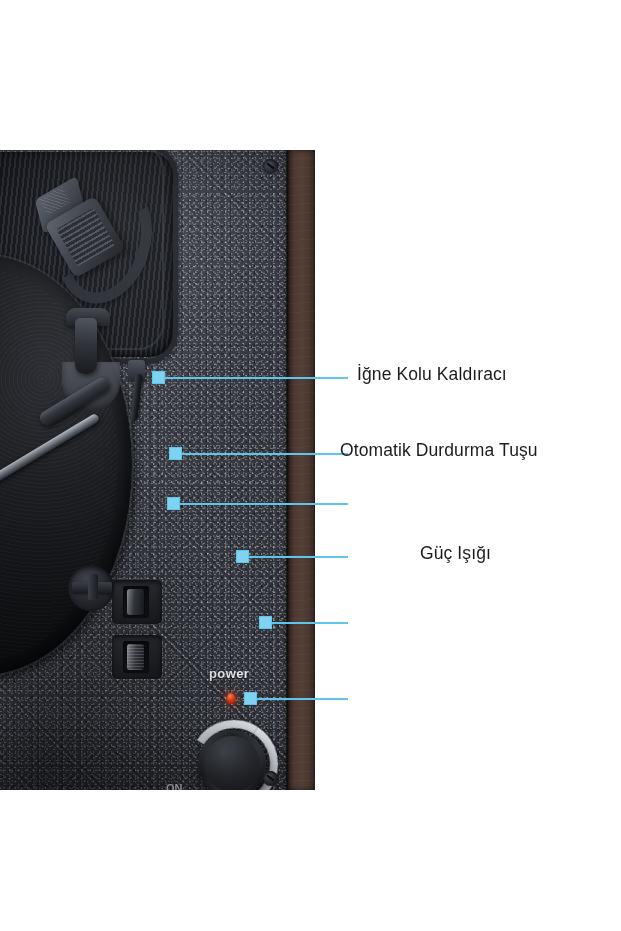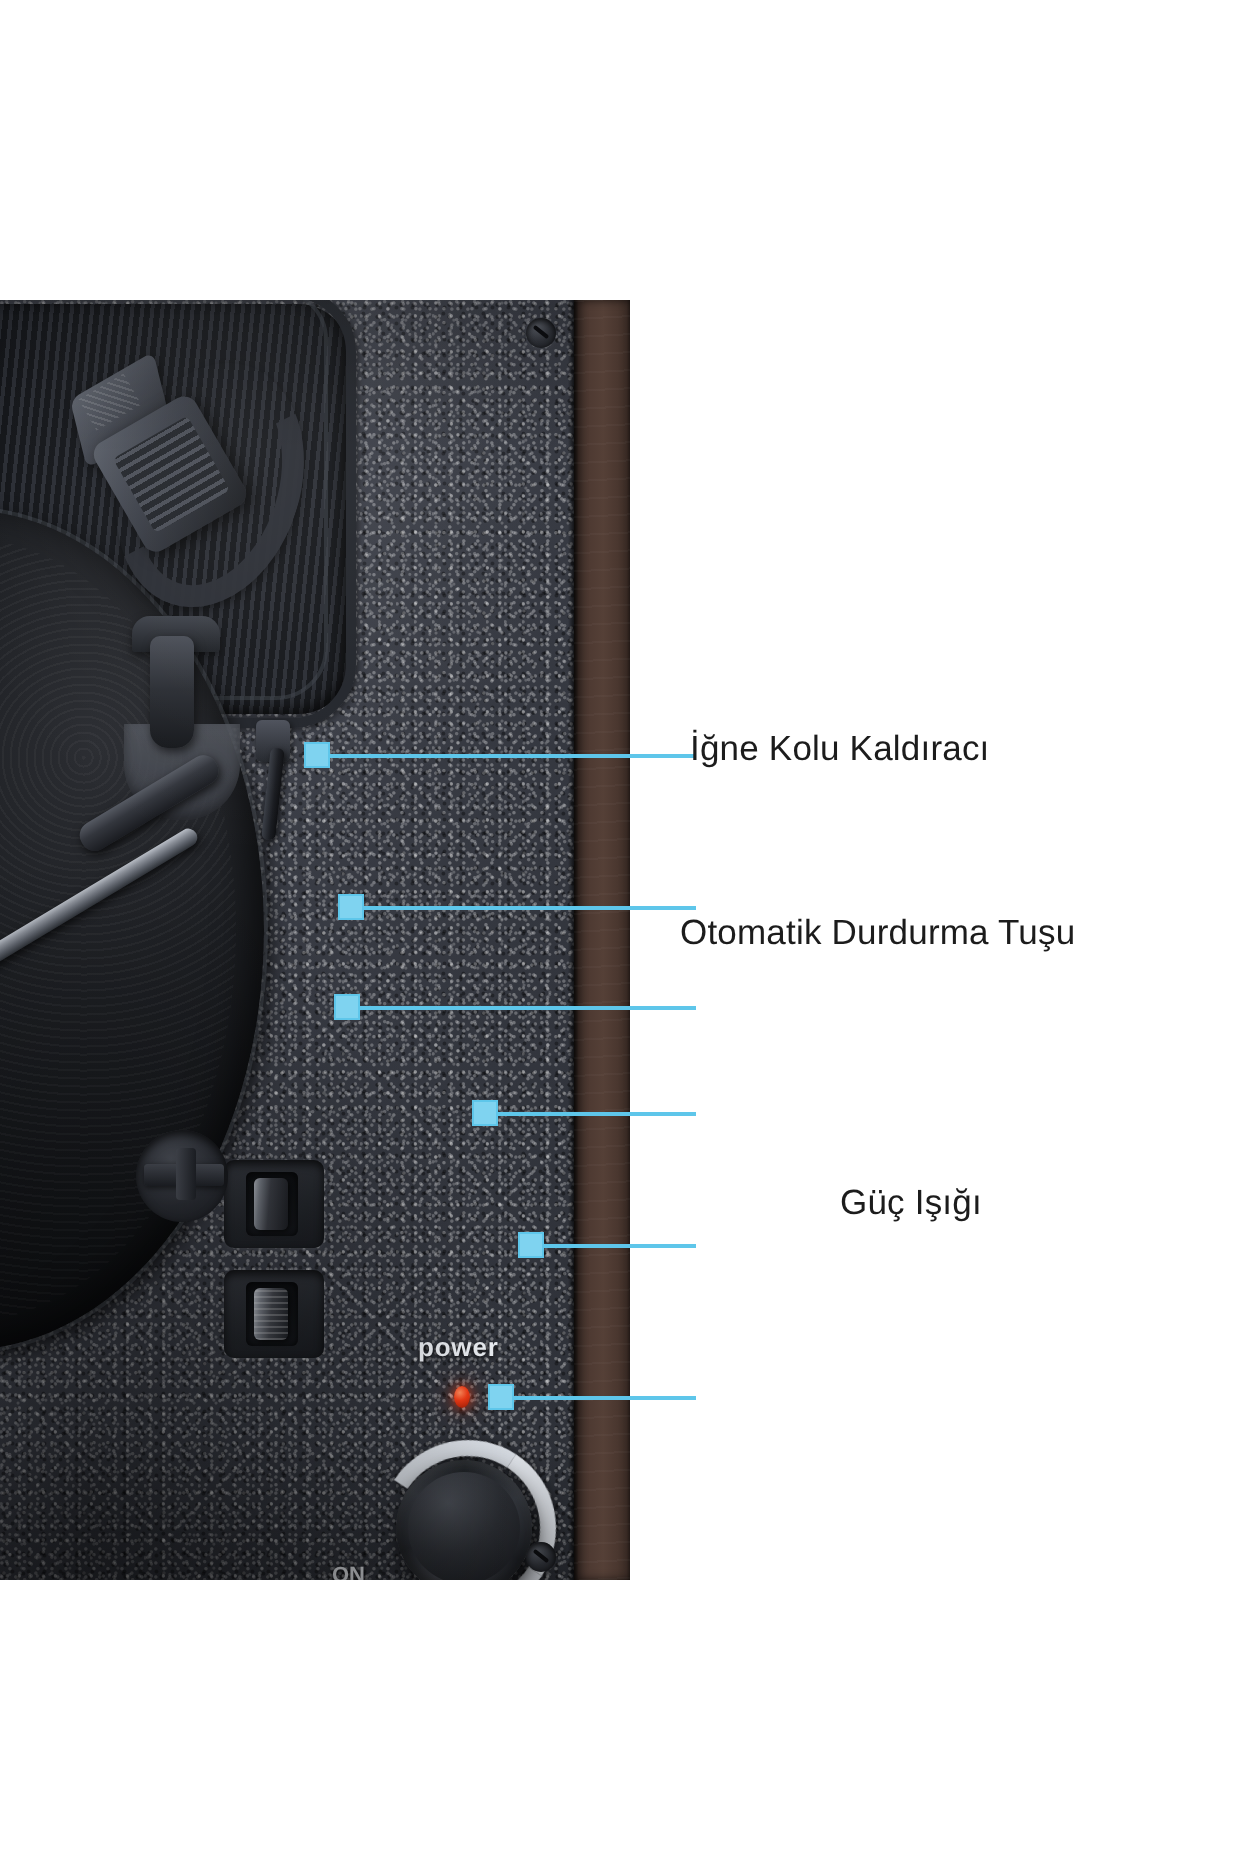--- a/index.html
+++ b/index.html
@@ -461,32 +461,32 @@
     <div class="body-light"></div>
 
     <div class="panel-seam"></div>
     <div class="wood-panel">
       <div class="wood-grain"></div>
     </div>
   </div>
 
   <div class="callout-marker" style="left:152px; top:371px;"></div>
   <div class="callout-line" style="left:165px; top:377px; width:183px;"></div>
-  <div class="callout-label" style="left:345px; top:364px;">İğne Kolu Kaldıracı</div>
+  <div class="callout-label" style="left:357px; top:364px;">İğne Kolu Kaldıracı</div>
 
   <div class="callout-marker" style="left:169px; top:447px;"></div>
   <div class="callout-line" style="left:182px; top:453px; width:166px;"></div>
-  <div class="callout-label" style="left:340px; top:440px;margin-top:16px;">Otomatik Durdurma Tuşu</div>
+  <div class="callout-label" style="left:340px; top:440px;">Otomatik Durdurma Tuşu</div>
 
   <div class="callout-marker" style="left:167px; top:497px;"></div>
   <div class="callout-line" style="left:180px; top:503px; width:168px;"></div>
 
   <div class="callout-marker" style="left:236px; top:550px;"></div>
   <div class="callout-line" style="left:249px; top:556px; width:99px;"></div>
-  <div class="callout-label" style="left:420px; top:543px;margin-top:48px;">Güç Işığı</div>
+  <div class="callout-label" style="left:420px; top:543px;">Güç Işığı</div>
 
   <div class="callout-marker" style="left:259px; top:616px;"></div>
   <div class="callout-line" style="left:272px; top:622px; width:76px;"></div>
 
   <div class="callout-marker" style="left:244px; top:692px;"></div>
   <div class="callout-line" style="left:257px; top:698px; width:91px;"></div>
 
 </div>
 
 </body></html>

